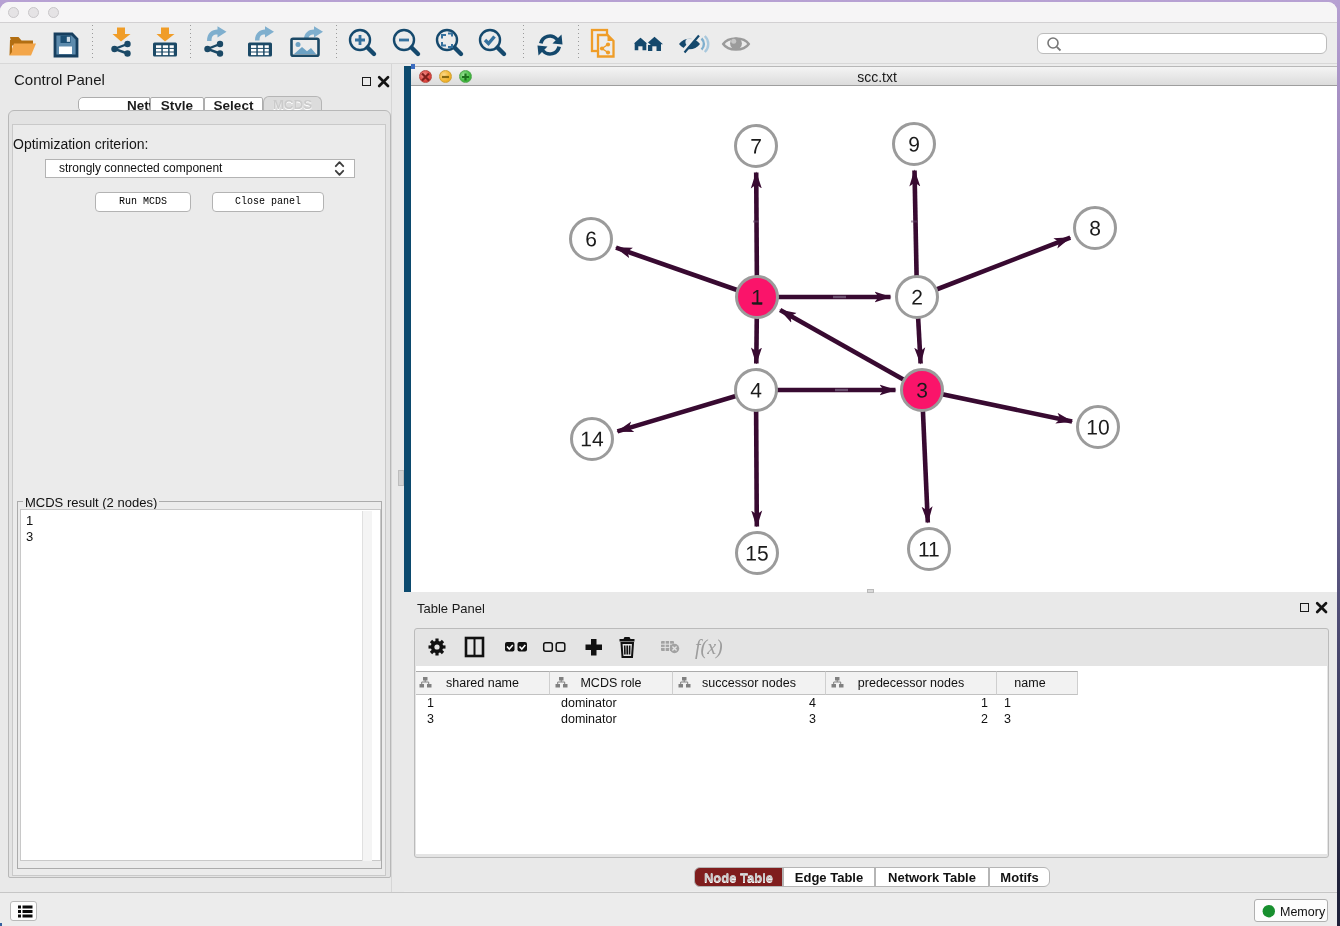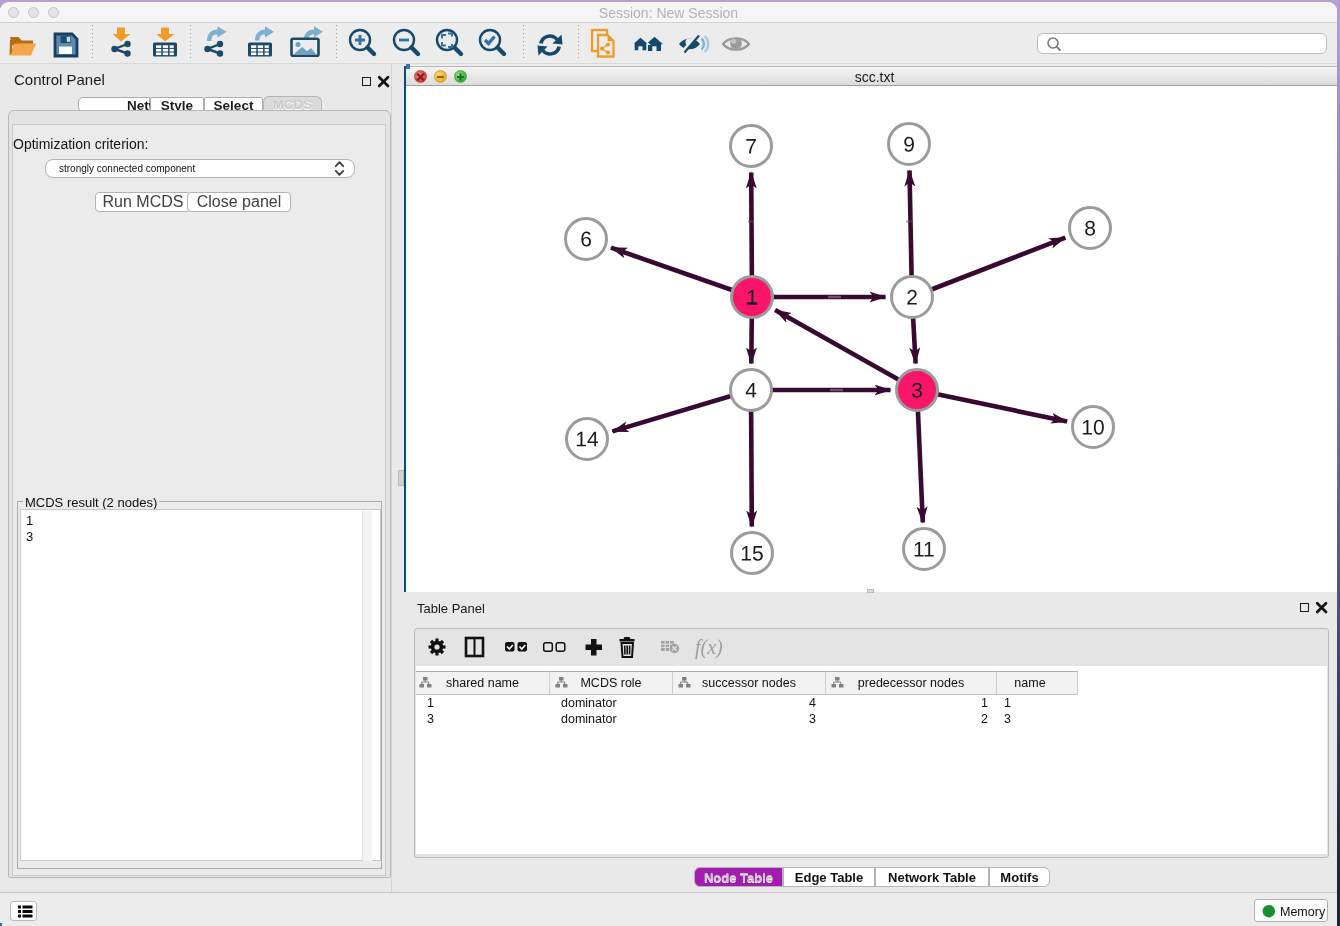--- a/index.html
+++ b/index.html
@@ -34,32 +34,32 @@
   font-size:13.5px; font-weight:bold; color:#1c1c1c; text-align:center; line-height:15px; }
 #tab-mcds { position:absolute; top:32px; left:263px; width:59px; height:17px;
   background:#dcdcdc; border:1px solid #b5b5b5; border-bottom:none; border-radius:6px 6px 0 0;
   font-size:13.5px; font-weight:bold; color:#cbcbcb; text-shadow:0 1px 0 #fff; text-align:center; line-height:16px; }
 #cp-outer { position:absolute; left:8px; top:46px; width:383px; height:768px;
   background:#e3e3e3; border:1px solid #b8b8b8; border-radius:6px 6px 2px 2px; }
 #cp-inner { position:absolute; left:3px; top:13px; width:374px; height:752px;
   background:#ebebeb; border:1px solid #c9c9c9; }
 #optlabel { position:absolute; left:0; top:11px; width:100%; text-align:left; font-size:14px; color:#151515; filter:blur(0px); }
 #optselect { position:absolute; left:32px; top:34px; width:310px; height:19px; background:#fff; filter:blur(0px);
-  border:1px solid #b3b3b3; border-radius:8px; font-size:10px; color:#111; line-height:17px; padding-left:13px; }
+  border:1px solid #b3b3b3; border-radius:0; font-size:12px; color:#111; line-height:17px; padding-left:13px; }
 .cbtn { position:absolute; top:67px; height:20px; background:#fff; border:1px solid #b3b3b3; filter:blur(0px);
-  border-radius:4px; font-size:16px; color:#404040; text-align:center; line-height:18px; }
+  border-radius:4px; font-size:10px; color:#000000; text-align:center; line-height:18px;font-family:Liberation Mono, monospace; }
 #fieldset { position:absolute; left:4px; top:370px; width:365px; height:374px; }
 #fs-border { position:absolute; left:0; top:6px; width:100%; height:368px; border:1px solid #ababab; }
 #fs-legend { position:absolute; left:6px; top:0; background:#ebebeb; padding:0 2px; font-size:13px; color:#111; }
 #fs-text { position:absolute; left:3px; top:14px; width:361px; height:352px; background:#fff;
   border:1px solid #c8c8c8; font-size:13px; color:#111; line-height:16px; padding:3px 0 0 5px; }
 #fs-scroll { position:absolute; right:8px; top:1px; width:10px; height:350px; background:#f4f4f4; border-left:1px solid #e0e0e0; }
 
 #netframe { position:absolute; left:404px; top:64px; width:933px; height:642px;
-  border-left:2px solid #0c4a6e; border-bottom:1px solid #a2a2a2; background:#fff; }
+  border-left:7px solid #0c4a6e; border-bottom:1px solid #a2a2a2; background:#fff; }
 #net-titlebar { position:absolute; left:0; top:0; width:100%; height:20px;
   background:linear-gradient(to bottom,#f4f4f4,#dcdcdc); border-top:1px solid #b8b8b8; border-bottom:1px solid #9e9e9e; }
 .mtl { position:absolute; top:3px; width:13px; height:13px; border-radius:50%; }
 #net-title { position:absolute; left:3px; top:2px; width:100%; text-align:center; font-size:14px; color:#1a1a1a; }
 #canvas { position:absolute; left:1px; top:21px; width:932px; height:504px; background:#fff; }
 #canvas svg { display:block; }
 
 #hsplit { position:absolute; left:404px; top:590px; width:933px; height:5px; background:#e9e9e9; }
 #vsplit { position:absolute; left:391px; top:62px; width:13px; height:829px; background:#e9e9e9; }
 
@@ -83,21 +83,20 @@
   border:1px solid #b0b0b0; border-radius:3px; }
 #vsplit{}
 </style>
 </head>
 <body>
 <div id="mainwin">
   <div id="titlebar">
     <div class="tl" style="left:8px;"></div>
     <div class="tl" style="left:28px;"></div>
     <div class="tl" style="left:48px;"></div>
-    <div id="wintitle">Session: New Session</div>
   </div>
   <div id="toolbar">
     <svg width="780" height="41" style="position:absolute;left:0;top:0;">
 
       <g transform="translate(9,11)">
         <path d="M1,3 h8.5 l3,3.5 H24 v5 H3 Z" fill="#b26e12"></path>
         <path d="M0.5,21.5 L5,9.5 H27 L22,21.5 Z" fill="#f3a64a"></path>
         <path d="M0.5,21.5 L1,6 h2 v12 Z" fill="#b26e12"></path>
       </g>
 
@@ -262,21 +261,21 @@
     <div id="cp-outer">
       <div id="cp-inner">
         <div id="optlabel">Optimization criterion:</div>
         <div id="optselect">strongly connected component
           <svg width="11" height="15" style="position:absolute;right:9px;top:1px;">
             <path d="M1.8,5.2 L5.5,1.2 L9.2,5.2" fill="none" stroke="#3e3e3e" stroke-width="1.8" stroke-linecap="round" stroke-linejoin="round"></path>
             <path d="M1.8,9.8 L5.5,13.8 L9.2,9.8" fill="none" stroke="#3e3e3e" stroke-width="1.8" stroke-linecap="round" stroke-linejoin="round"></path>
           </svg>
         </div>
         <div class="cbtn" style="left:82px; width:96px;">Run MCDS</div>
-        <div class="cbtn" style="left:174px; width:104px;text-align:center;">Close panel</div>
+        <div class="cbtn" style="left:199px; width:112px;text-align:center;">Close panel</div>
         <div id="fieldset">
           <div id="fs-border"></div>
           <div id="fs-legend">MCDS result (2 nodes)</div>
           <div id="fs-text">1<br>3<div id="fs-scroll"></div></div>
         </div>
       </div>
     </div>
   </div>
   <div id="netframe">
     <div style="position:absolute;left:0;top:-2px;width:4px;height:5px;background:#3c6cc0;z-index:5;"></div>
@@ -439,21 +438,21 @@
         <div class="td" style="left:145px; top:29px;">dominator</div>
         <div class="td" style="left:145px; top:45px;">dominator</div>
         <div class="td" style="left:300px; top:29px; width:100px; text-align:right;">4</div>
         <div class="td" style="left:300px; top:45px; width:100px; text-align:right;">3</div>
         <div class="td" style="left:475px; top:29px; width:97px; text-align:right;">1</div>
         <div class="td" style="left:475px; top:45px; width:97px; text-align:right;">2</div>
         <div class="td" style="left:588px; top:29px;">1</div>
         <div class="td" style="left:588px; top:45px;">3</div>
       </div>
     </div>
-    <div class="btab" style="left:290px; width:89px; background:#a21caf; color:#c9c9c9; text-shadow:0 1px 0 #fff; border-radius:6px 0 0 6px;">Node Table</div>
+    <div class="btab" style="left:290px; width:89px; background:#7f1d1d; color:#c9c9c9; text-shadow:0 1px 0 #fff; border-radius:6px 0 0 6px;">Node Table</div>
     <div class="btab" style="left:379px; width:92px;">Edge Table</div>
     <div class="btab" style="left:471px; width:114px;">Network Table</div>
     <div class="btab" style="left:585px; width:61px; border-radius:0 6px 6px 0;">Motifs</div>
   </div>
   <div id="statusbar">
     <div id="listbtn">
       <svg width="24" height="23" style="position:absolute;left:0;top:0;">
         <g fill="#0a0a0a">
           <rect x="7" y="3.5" width="3" height="3"></rect>
             <rect x="11.5" y="3.5" width="10" height="3"></rect>

